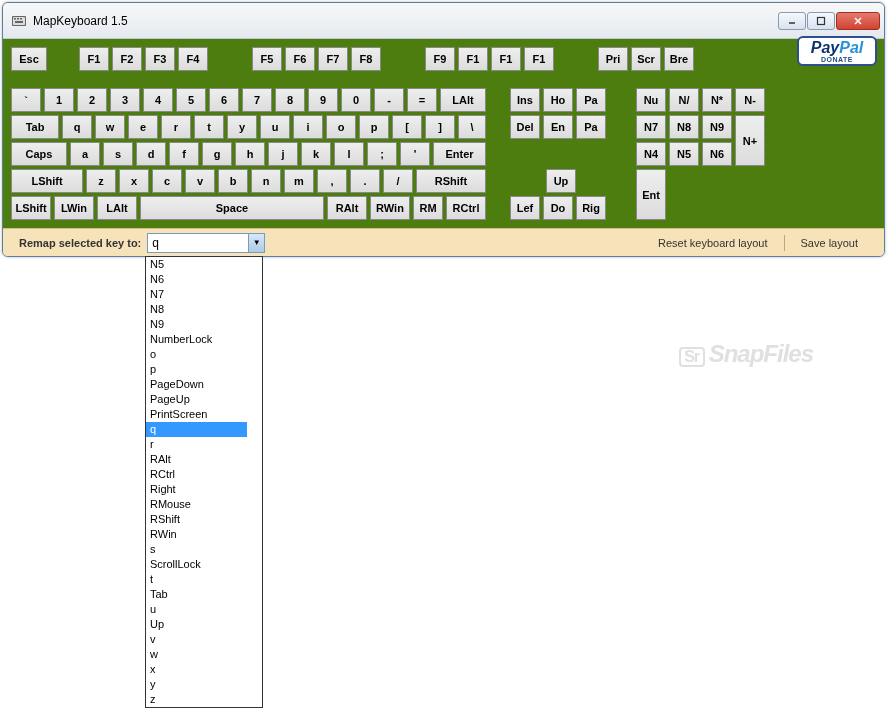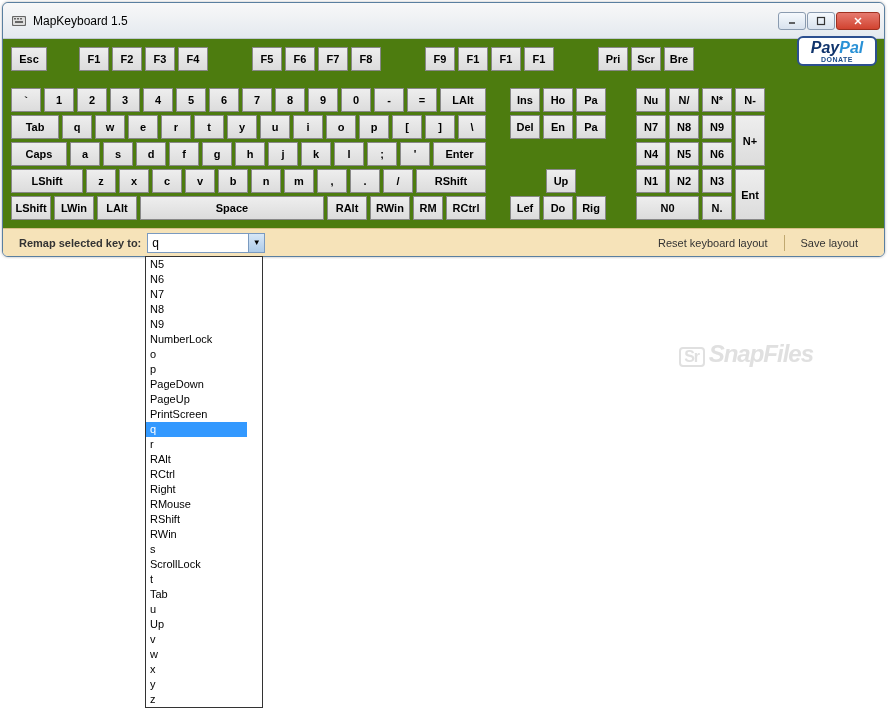--- a/index.html
+++ b/index.html
@@ -401,31 +401,20 @@
             </div>
             <div class="wrapper-row">
               <div class="key w30">N4</div>
               <div class="key w30">N5</div>
               <div class="key w30">N6</div>
             </div>
           </div>
           <div class="key w30 tall">N+</div>
         </div>
         <div class="block-row">
-          <div class="wrapper-col">
-            <div class="wrapper-row">
-              <div class="key w30">N1</div>
-              <div class="key w30">N2</div>
-              <div class="key w30">N3</div>
-            </div>
-            <div class="wrapper-row">
-              <div class="key" style="width:63px">N0</div>
-              <div class="key w30">N.</div>
-            </div>
-          </div>
           <div class="key w30 tall">Ent</div>
         </div>
       </div>
 
     </div>
 
   </div>
 
   <div class="remap-bar">
     <span class="remap-label">Remap selected key to:</span>

